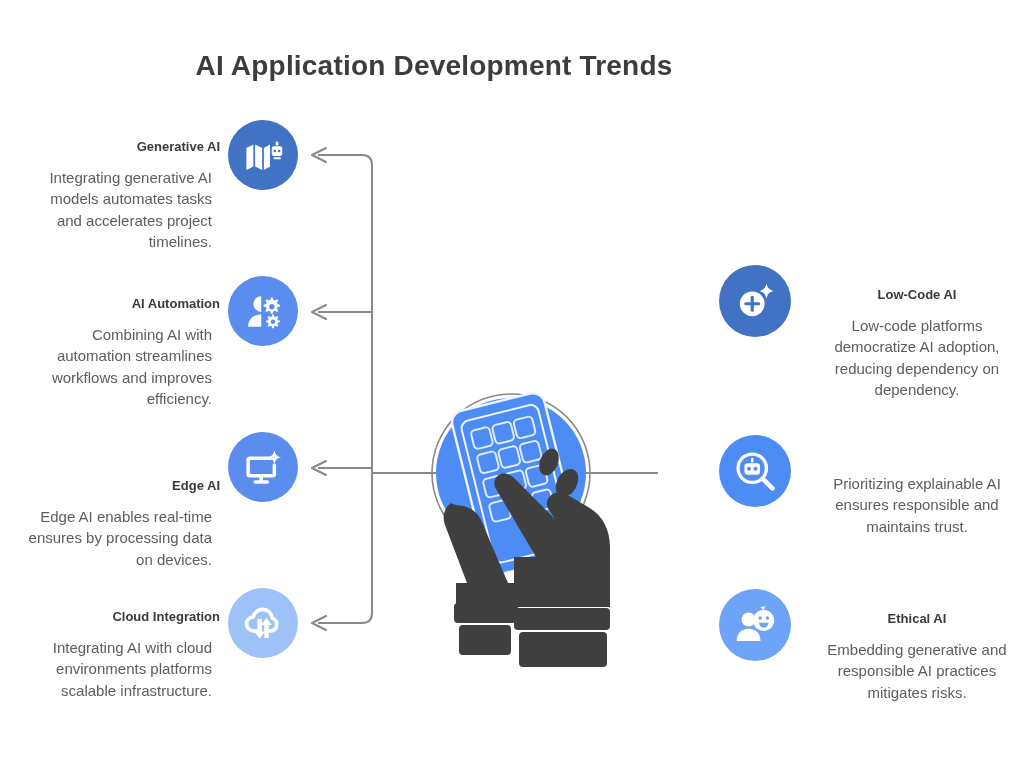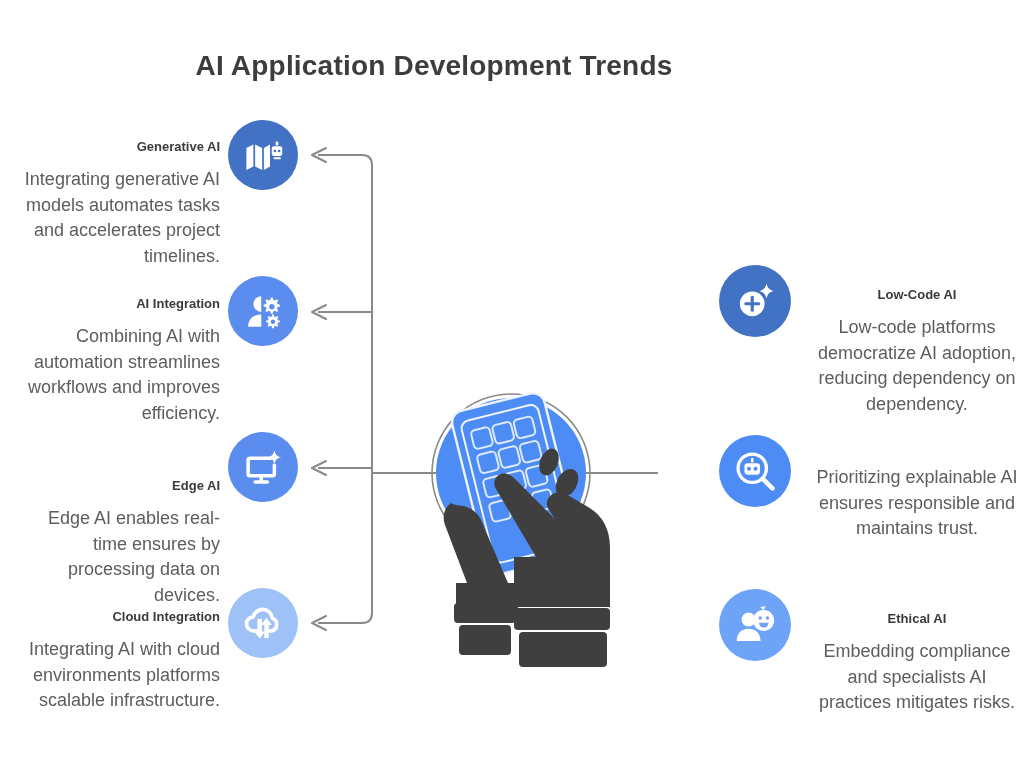--- a/index.html
+++ b/index.html
@@ -42,22 +42,22 @@
   .block.right { left: 816px; text-align: center;  }
 
   .block h3 {
     margin: 0 0 12px 0;
     font-size: 13px;
     font-weight: bold;
     color: #3a3a3a;
     line-height: 1.15;
   }
   .block p {
-    margin: 0;
-    font-size: 18px;
+    margin: 8px;
+    font-size: 15px;
     line-height: 1.43;
     color: #5d5d5d;
   }
 
   
   .icon-circle {
     position: absolute;
     border-radius: 50%;
     display: flex;
     align-items: center;
@@ -108,21 +108,21 @@
       <polyline points="326,616 312,623 326,630"></polyline>
     </g>
   </svg>
 
   <div class="block left" style="top:140px">
     <h3>Generative AI</h3>
     <p>Integrating generative AI models automates tasks and accelerates project timelines.</p>
   </div>
 
   <div class="block left" style="top:297px">
-    <h3>AI Integration</h3>
+    <h3>AI Automation</h3>
     <p>Combining AI with automation streamlines workflows and improves efficiency.</p>
   </div>
 
   <div class="block left" style="top:479px">
     <h3>Edge AI</h3>
     <p>Edge AI enables real-time ensures by processing data on devices.</p>
   </div>
 
   <div class="block left" style="top:610px">
     <h3>Cloud Integration</h3>
@@ -133,21 +133,21 @@
     <h3>Low-Code AI</h3>
     <p>Low-code platforms democratize AI adoption, reducing dependency on dependency.</p>
   </div>
 
   <div class="block right" style="top:465px">
     <p>Prioritizing explainable AI ensures responsible and maintains trust.</p>
   </div>
 
   <div class="block right" style="top:612px">
     <h3>Ethical AI</h3>
-    <p>Embedding compliance and specialists AI practices mitigates risks.</p>
+    <p>Embedding generative and responsible AI practices mitigates risks.</p>
   </div>
 
   <div class="icon-circle" style="left:228px; top:120px; width:70px; height:70px; background:#4272c4;">
     <svg viewBox="0 0 48 48" width="42" height="42" aria-hidden="true">
       <g fill="#ffffff">
         <polygon points="5,16 13,12 13,37 5,41"></polygon>
         <polygon points="15,12 23,16 23,41 15,37"></polygon>
         <polygon points="25,16 32,12 32,37 25,41"></polygon>
         <rect x="34" y="14" width="12" height="11" rx="2.5"></rect>
         <rect x="38.4" y="8.5" width="3.2" height="4.5" rx="1.4"></rect>

